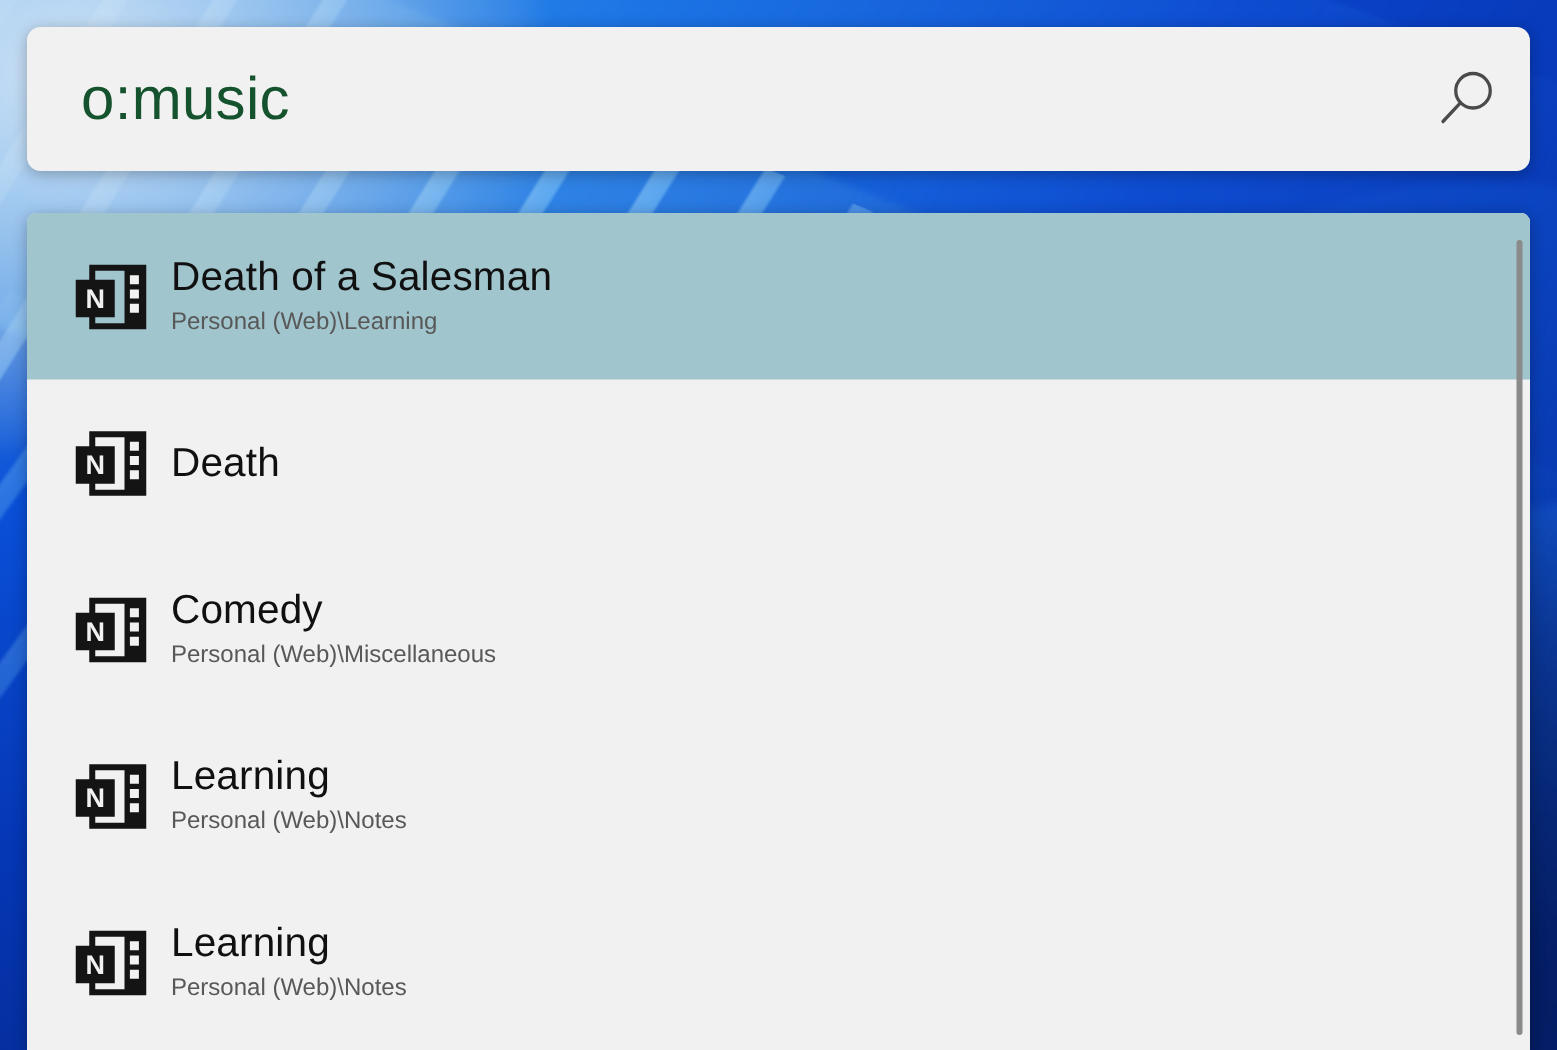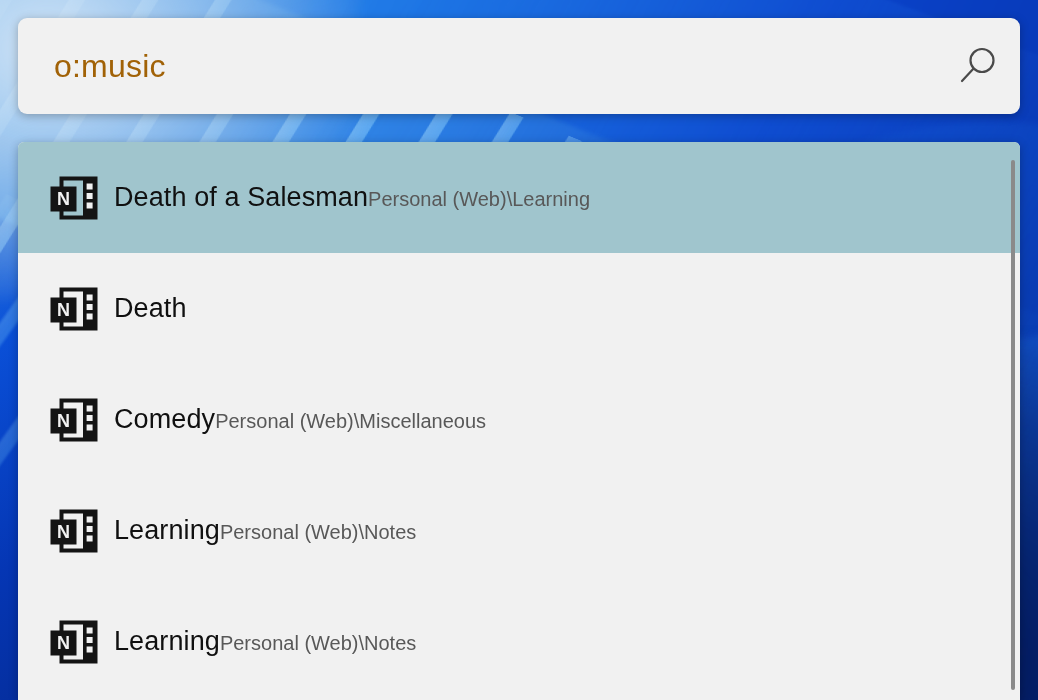--- a/index.html
+++ b/index.html
@@ -138,23 +138,23 @@
     box-shadow: 0 2px 10px rgba(0,0,0,.28);
     display: flex;
     align-items: center;
   }
   #search-input {
     flex: 1 1 auto;
     border: none;
     outline: none;
     background: transparent;
     font-family: "Liberation Sans", sans-serif;
-    font-size: 32px;
+    font-size: 40px;
     font-weight: 400;
-    color: #a16207;
+    color: #14532d;
     padding: 0 0 0 36px;
     letter-spacing: .2px;
   }
   #search-icon-btn {
     width: 86px;
     height: 96px;
     display: flex;
     align-items: center;
     justify-content: center;
     background: transparent;
@@ -190,35 +190,35 @@
     width: 66px;
     flex: 0 0 66px;
     display: flex;
     align-items: center;
     justify-content: center;
   }
   .row-icon svg { display: block; }
 
   .row-text {
     display: flex;
-    flex-direction: row;
+    flex-direction: column;
     justify-content: center;
     padding-left: 8px;
     min-width: 0;
   }
   .row-title {
     font-size: 27px;
     font-weight: 400;
     color: #101010;
     line-height: 1.16;
     letter-spacing: .1px;
     white-space: nowrap;
   }
   .row-sub {
-    font-size: 20px;
+    font-size: 16px;
     font-weight: 400;
     color: #585858;
     line-height: 1.45;
     margin-top: 3px;
     white-space: nowrap;
   }
 
   
   #results-scrollbar {
     position: absolute;

